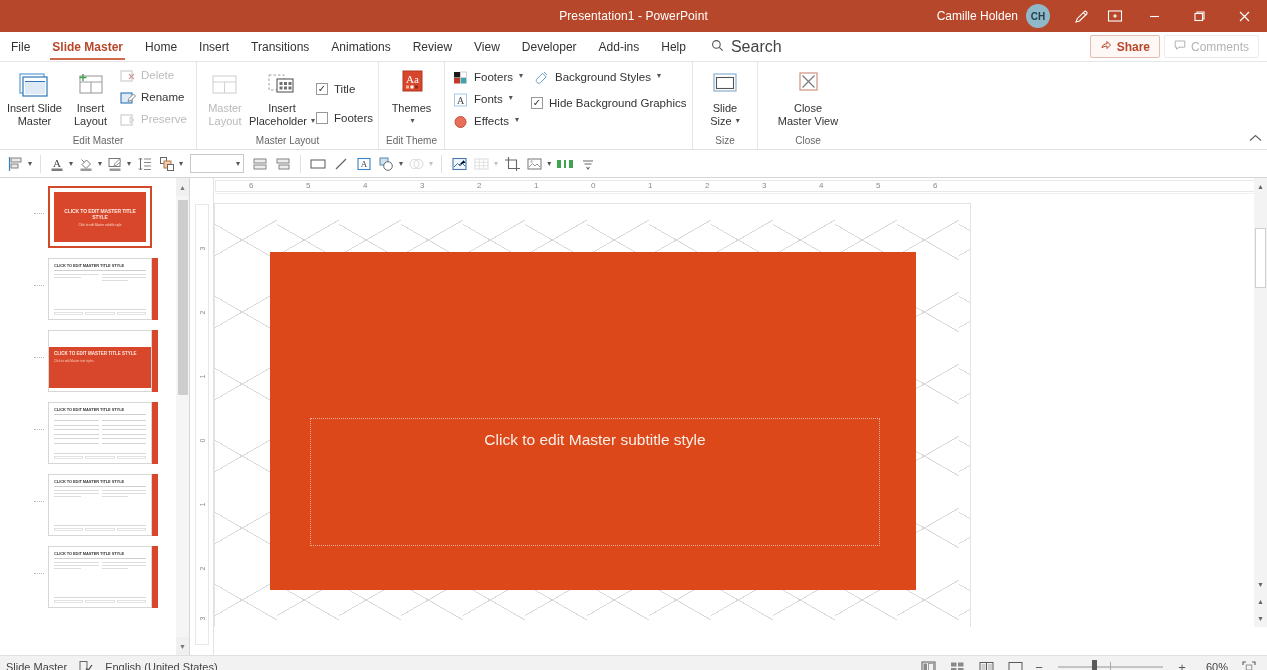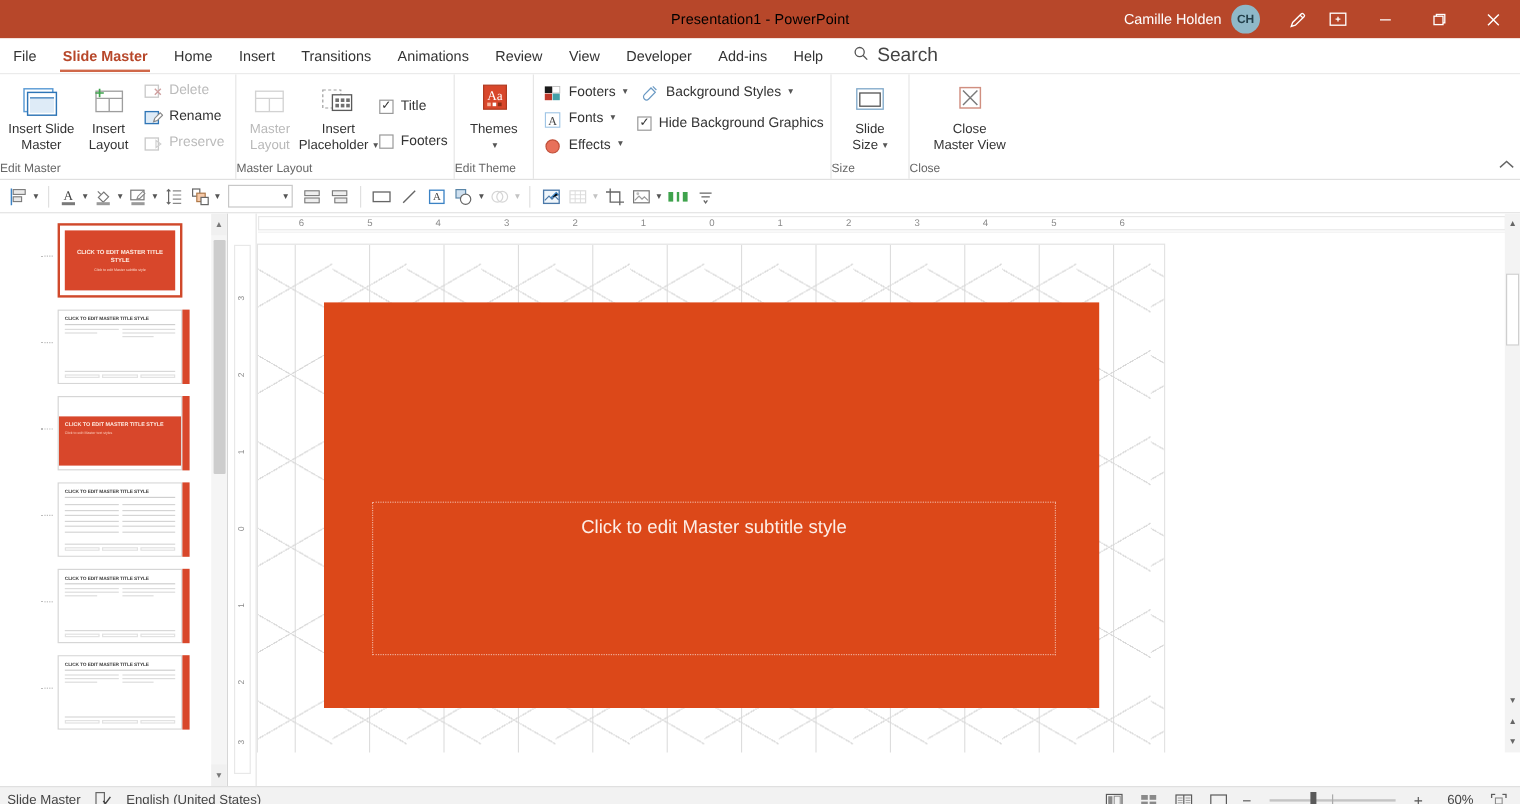--- a/index.html
+++ b/index.html
@@ -12,21 +12,21 @@
   }
 
   
   .titlebar {
     height: 32px; background: #b7472a; position: relative;
     display: flex; align-items: center;
   }
   .qat { display: flex; align-items: center; padding-left: 6px; gap: 2px; }
   .title-center {
     position: absolute; left: 0; right: 0; text-align: center;
-    color: #000000; font-size: 12px; letter-spacing: .1px;
+    color: #ffffff; font-size: 12px; letter-spacing: .1px;
     pointer-events: none;
   }
   .title-right {
     margin-left: auto; display: flex; align-items: center; height: 100%;
   }
   .acct-name { color: #fff; font-size: 12px; margin-right: 8px; white-space: nowrap; }
   .avatar {
     width: 24px; height: 24px; border-radius: 50%;
     background: #8fb8c8; color: #24414c; font-size: 10px; font-weight: bold;
     display: flex; align-items: center; justify-content: center;
@@ -77,21 +77,21 @@
   .ribbon {
     height: 88px; background: #fff; display: flex; align-items: stretch;
     border-bottom: 1px solid #e0e0e0; position: relative;
   }
   .rgroup {
     display: flex; flex-direction: column; position: relative;
     border-right: 1px solid #e6e6e6;
   }
   .rgroup-body { flex: 1; display: flex; align-items: flex-start; padding: 4px 5px 0 5px; }
   .rgroup-label {
-    font-size: 10px; color: #666; height: 15px; line-height: 14px;
+    font-size: 10px; color: #666; text-align: center; height: 15px; line-height: 14px;
     position: relative;
   }
   .bigbtn {
     width: 60px; display: flex; flex-direction: column; align-items: center;
     padding: 2px 1px; font-size: 11px; color: #333; line-height: 12.5px; text-align: center;
   }
   .bigbtn.dim { color: #b9b9b9; }
   .bigbtn .ic { height: 34px; display: flex; align-items: center; justify-content: center; }
   .smallcol { display: flex; flex-direction: column; gap: 1px; padding-top: 2px; }
   .smallbtn {
@@ -343,20 +343,38 @@
   <div class="tab">Add-ins</div>
   <div class="tab">Help</div>
   <div class="search-box">
     <span>
       <svg width="13" height="13" viewBox="0 0 13 13">
           <circle cx="5.4" cy="5.4" r="3.8" fill="none" stroke="#555" stroke-width="1.1"></circle>
           <path d="M8.3 8.3l3.4 3.4" stroke="#555" stroke-width="1.1"></path>
         </svg>
     </span>
     <span>Search</span>
+  </div>
+  <div class="tab-right">
+    <div class="share-btn">
+      <span>
+        <svg width="12" height="12" viewBox="0 0 12 12">
+            <path d="M2 9c0-3 2.5-4.2 5-4.2V2.5L10.5 6 7 9.5V7.2C4.6 7.2 3 7.8 2 9z" fill="none" stroke="#b7472a" stroke-width="1"></path>
+          </svg>
+      </span>
+      <span>Share</span>
+    </div>
+    <div class="comments-btn">
+      <span>
+        <svg width="12" height="12" viewBox="0 0 12 12">
+            <path d="M1.2 2h9.6v6.2H5L2.6 10.3V8.2H1.2z" fill="none" stroke="#b3b3b3" stroke-width="1"></path>
+          </svg>
+      </span>
+      <span>Comments</span>
+    </div>
   </div>
 </div>
 
 <div class="ribbon">
 
   <div class="rgroup" style="width:197px">
     <div class="rgroup-body">
       <div class="bigbtn">
         <span class="ic">
           <svg width="31" height="27" viewBox="0 0 31 27">

